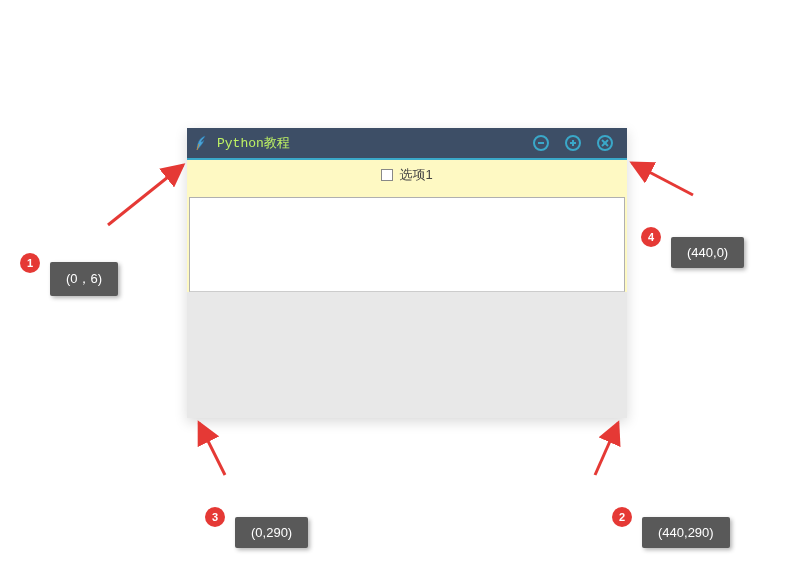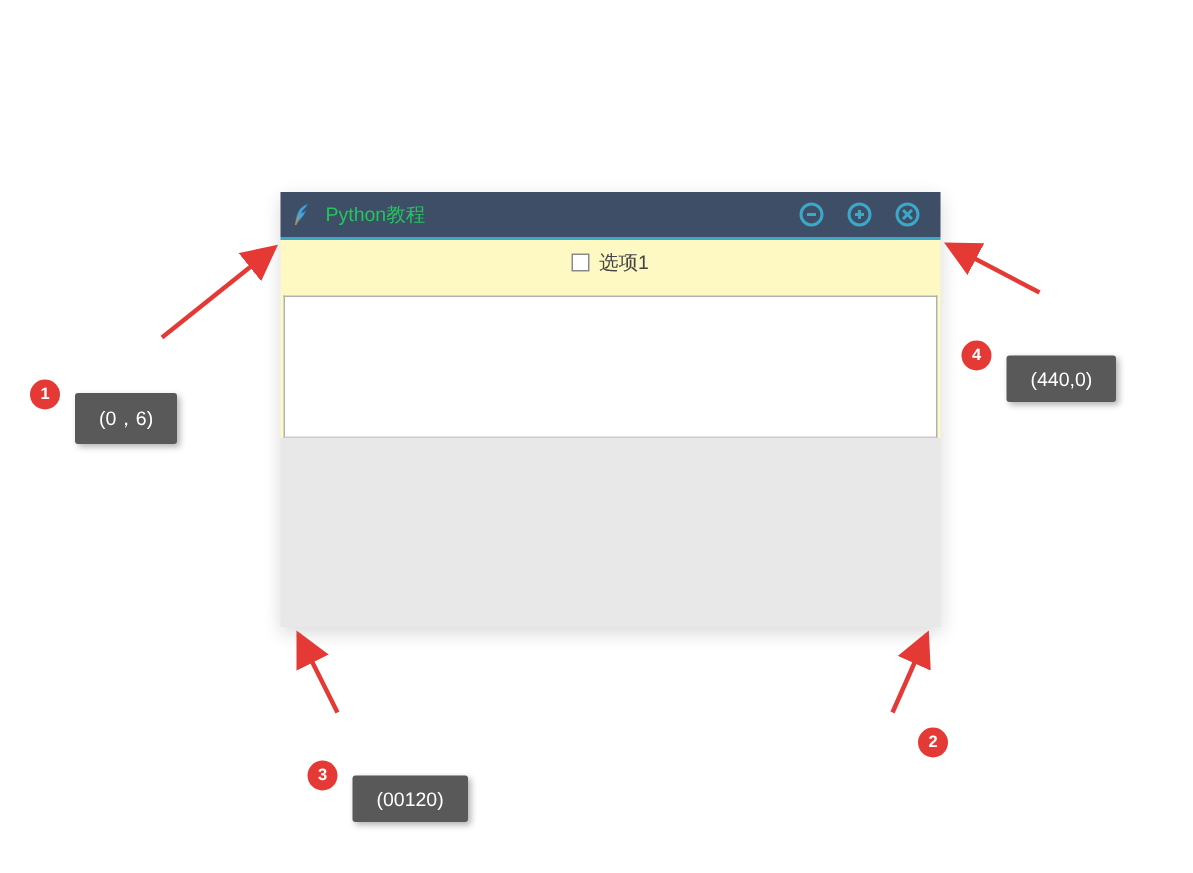--- a/index.html
+++ b/index.html
@@ -31,23 +31,24 @@
       position: relative;
     }
     
     .title-bar .app-icon {
       width: 14px;
       height: 18px;
       margin-right: 8px;
     }
     
     .title-bar .title {
-      color: #22c55e;
+      color: #bef264;
       font-size: 13px;
       flex: 1;
+      font-family: Liberation Mono, monospace;
     }
     
     .title-controls {
       display: flex;
       gap: 16px;
       padding-right: 6px;
     }
     
     .title-controls .ctrl {
       width: 16px;
@@ -204,18 +205,19 @@
   <div class="ann-label">(0，6)</div>
 </div>
 
 <div class="annotation" style="left:641px; top:205px;">
   <div class="ann-badge">4</div>
   <div class="ann-label">(440,0)</div>
 </div>
 
 <div class="annotation" style="left:205px; top:485px;">
   <div class="ann-badge">3</div>
-  <div class="ann-label">(00120)</div>
+  <div class="ann-label">(0,290)</div>
 </div>
 
 <div class="annotation" style="left:612px; top:485px;">
   <div class="ann-badge">2</div>
+  <div class="ann-label">(440,290)</div>
 </div>
 
 </body></html>

